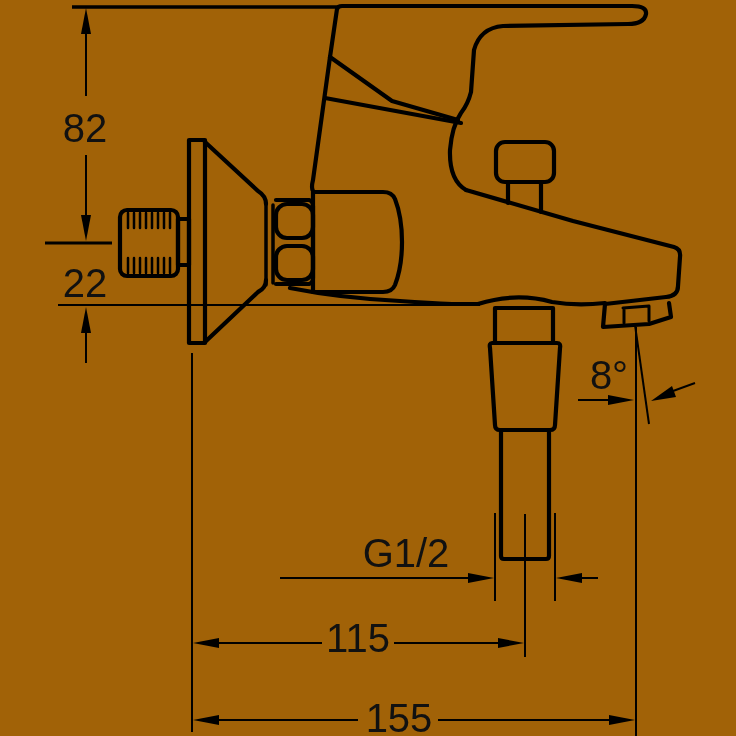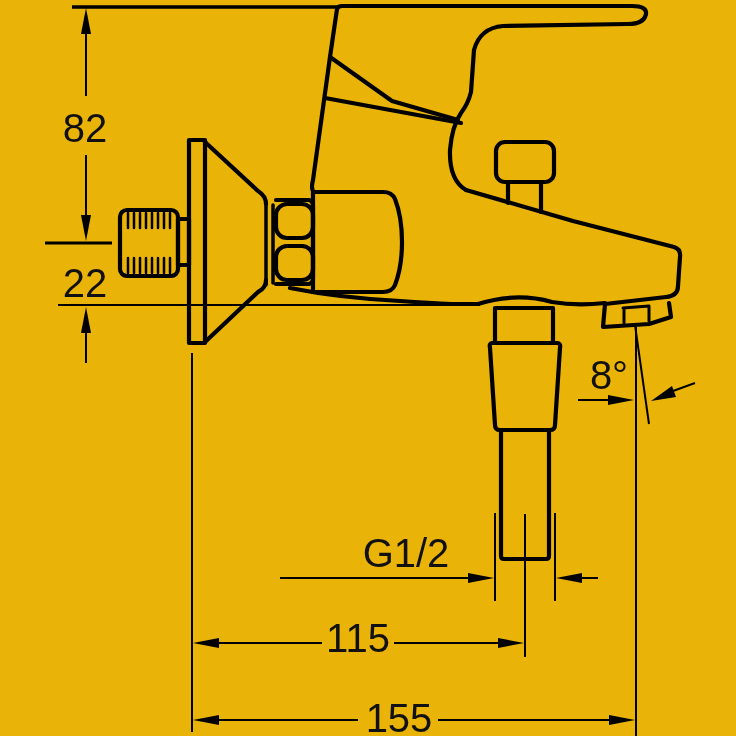--- a/index.html
+++ b/index.html
@@ -4,21 +4,21 @@
 <style>
   html, body {
     margin: 0;
     padding: 0;
     background: #ffffff;
   }
   .drawing-canvas {
     position: relative;
     width: 736px;
     height: 736px;
-    background: #eab308;
+    background: #a16207;
     overflow: hidden;
   }
   svg {
     display: block;
   }
   .dim-label {
     font-family: "Liberation Sans", "DejaVu Sans", sans-serif;
     font-size: 40px;
     font-weight: 400;
     fill: #111111;

